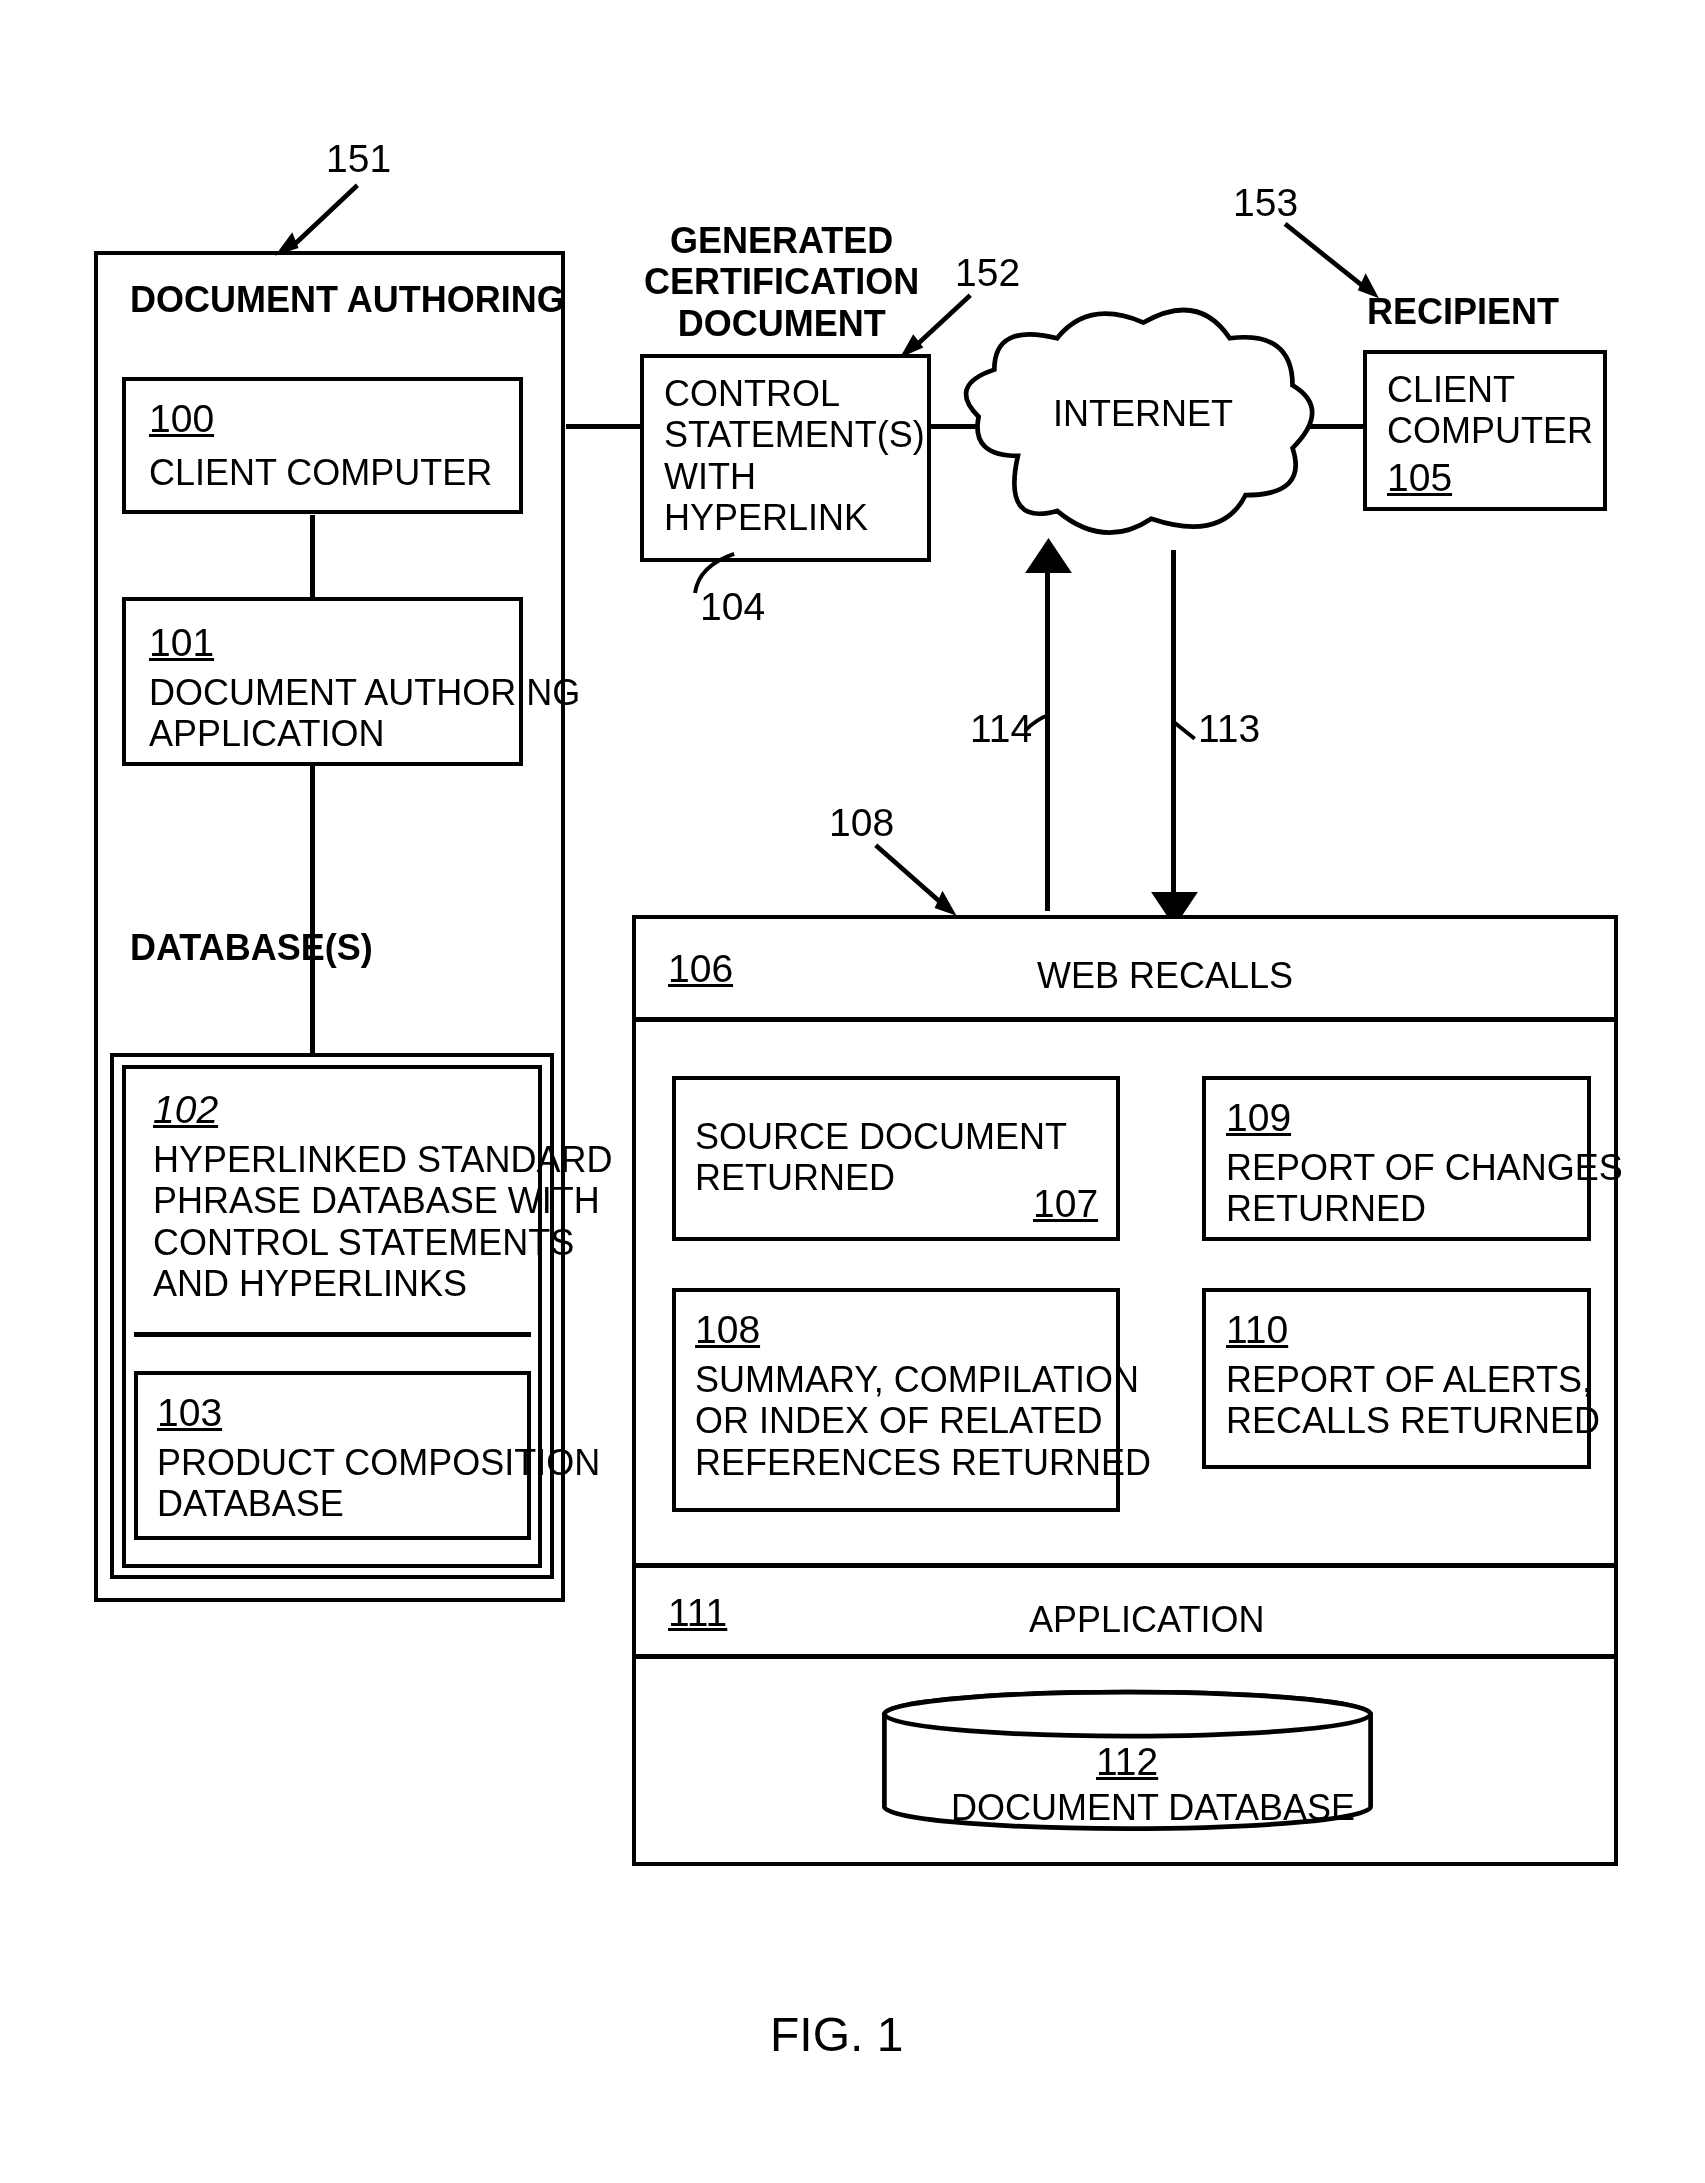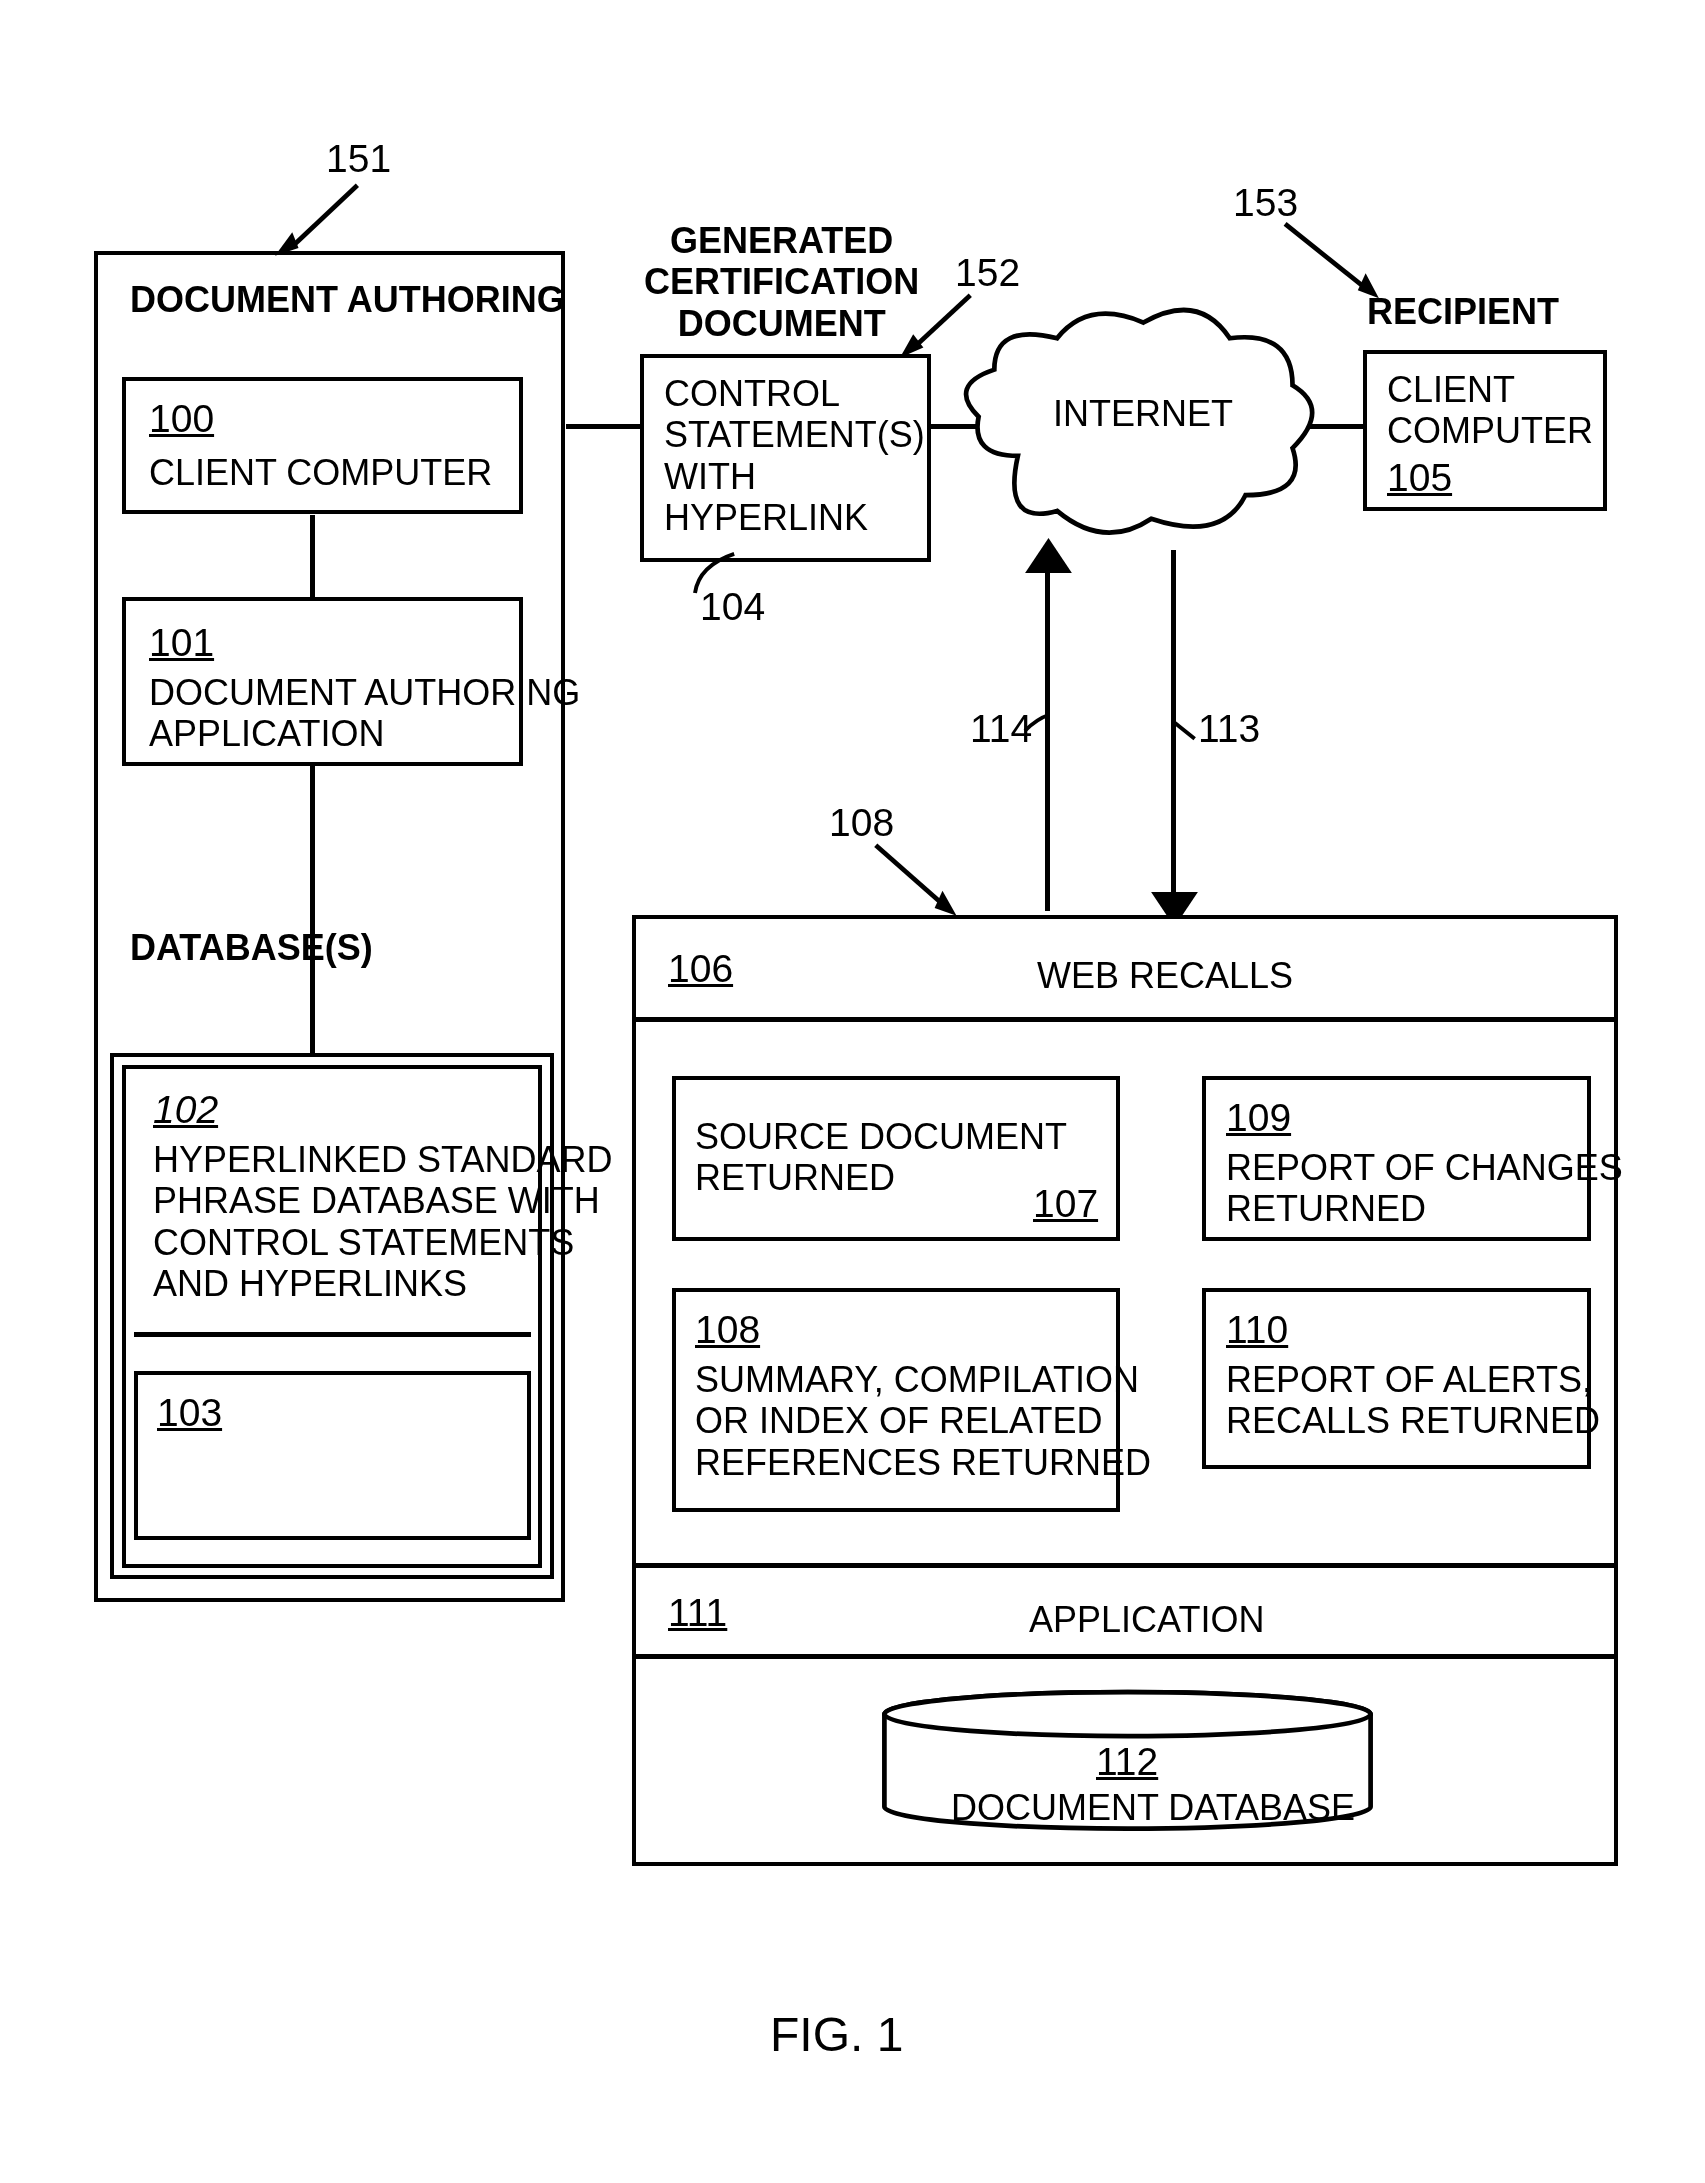--- a/index.html
+++ b/index.html
@@ -65,20 +65,22 @@
   <div class="txt under num" style="left:153px; top:1088px;font-style:italic;">102</div>
   <div class="txt" style="left:153px; top:1139px;">HYPERLINKED STANDARD
 PHRASE DATABASE WITH
 CONTROL STATEMENTS
 AND HYPERLINKS</div>
 
   <div class="line" style="left:134px; top:1332px; width:397px; height:4.7px;"></div>
 
   <div class="box" style="left:134px; top:1371px; width:397px; height:169px;"></div>
   <div class="txt under num" style="left:157px; top:1391px;">103</div>
+  <div class="txt" style="left:157px; top:1442px;">PRODUCT COMPOSITION
+DATABASE</div>
 
   <div class="line" style="left:566px; top:424px; width:79px; height:4.7px;"></div>
 
   <div class="txt bold" style="left:644px; top:220px;text-align:center;">GENERATED
 CERTIFICATION
 DOCUMENT</div>
 
   <div class="box" style="left:640px; top:354px; width:291px; height:208px;"></div>
   <div class="txt" style="left:664px; top:373px;">CONTROL
 STATEMENT(S)

